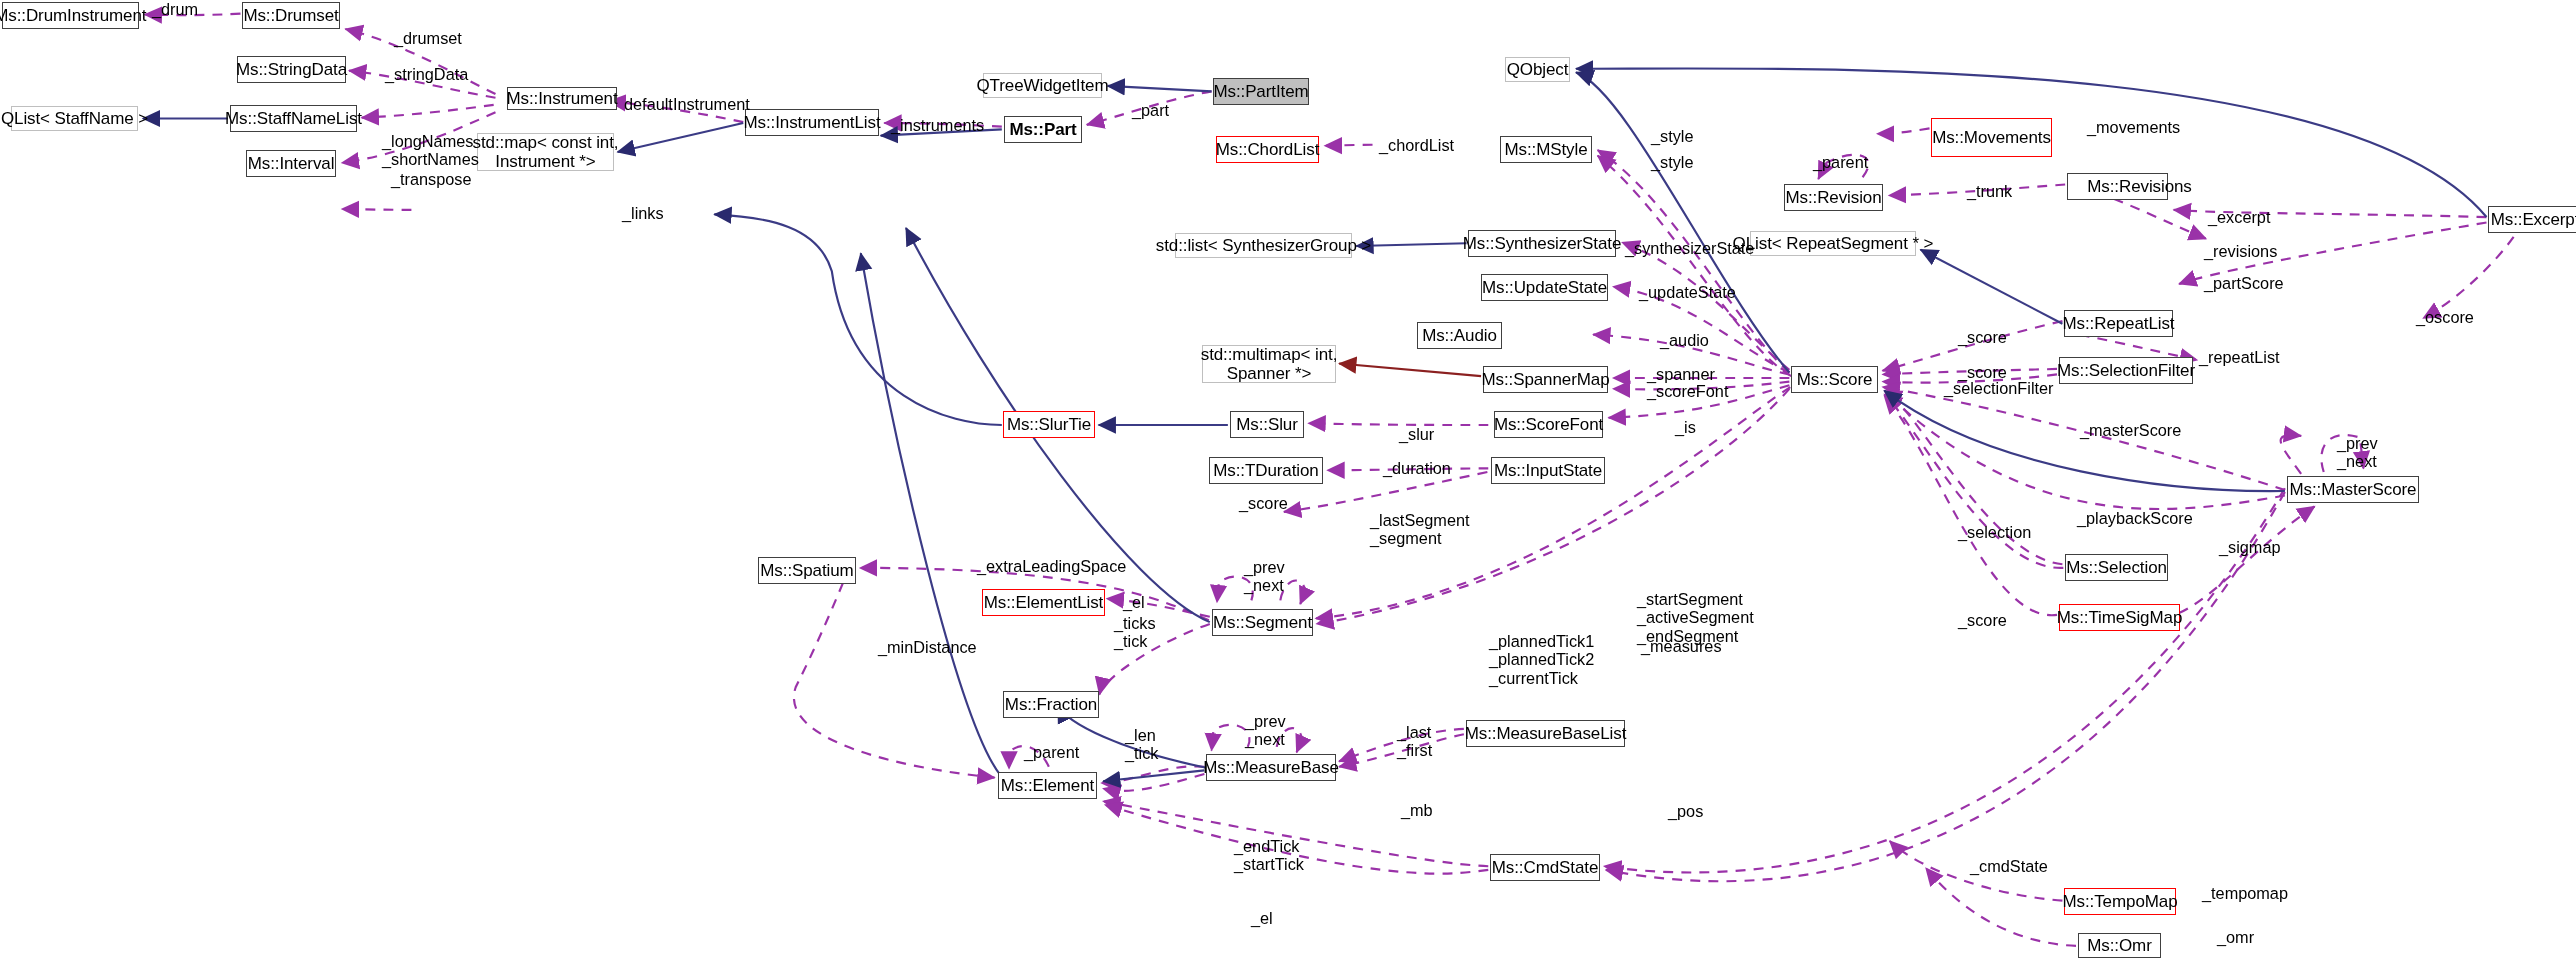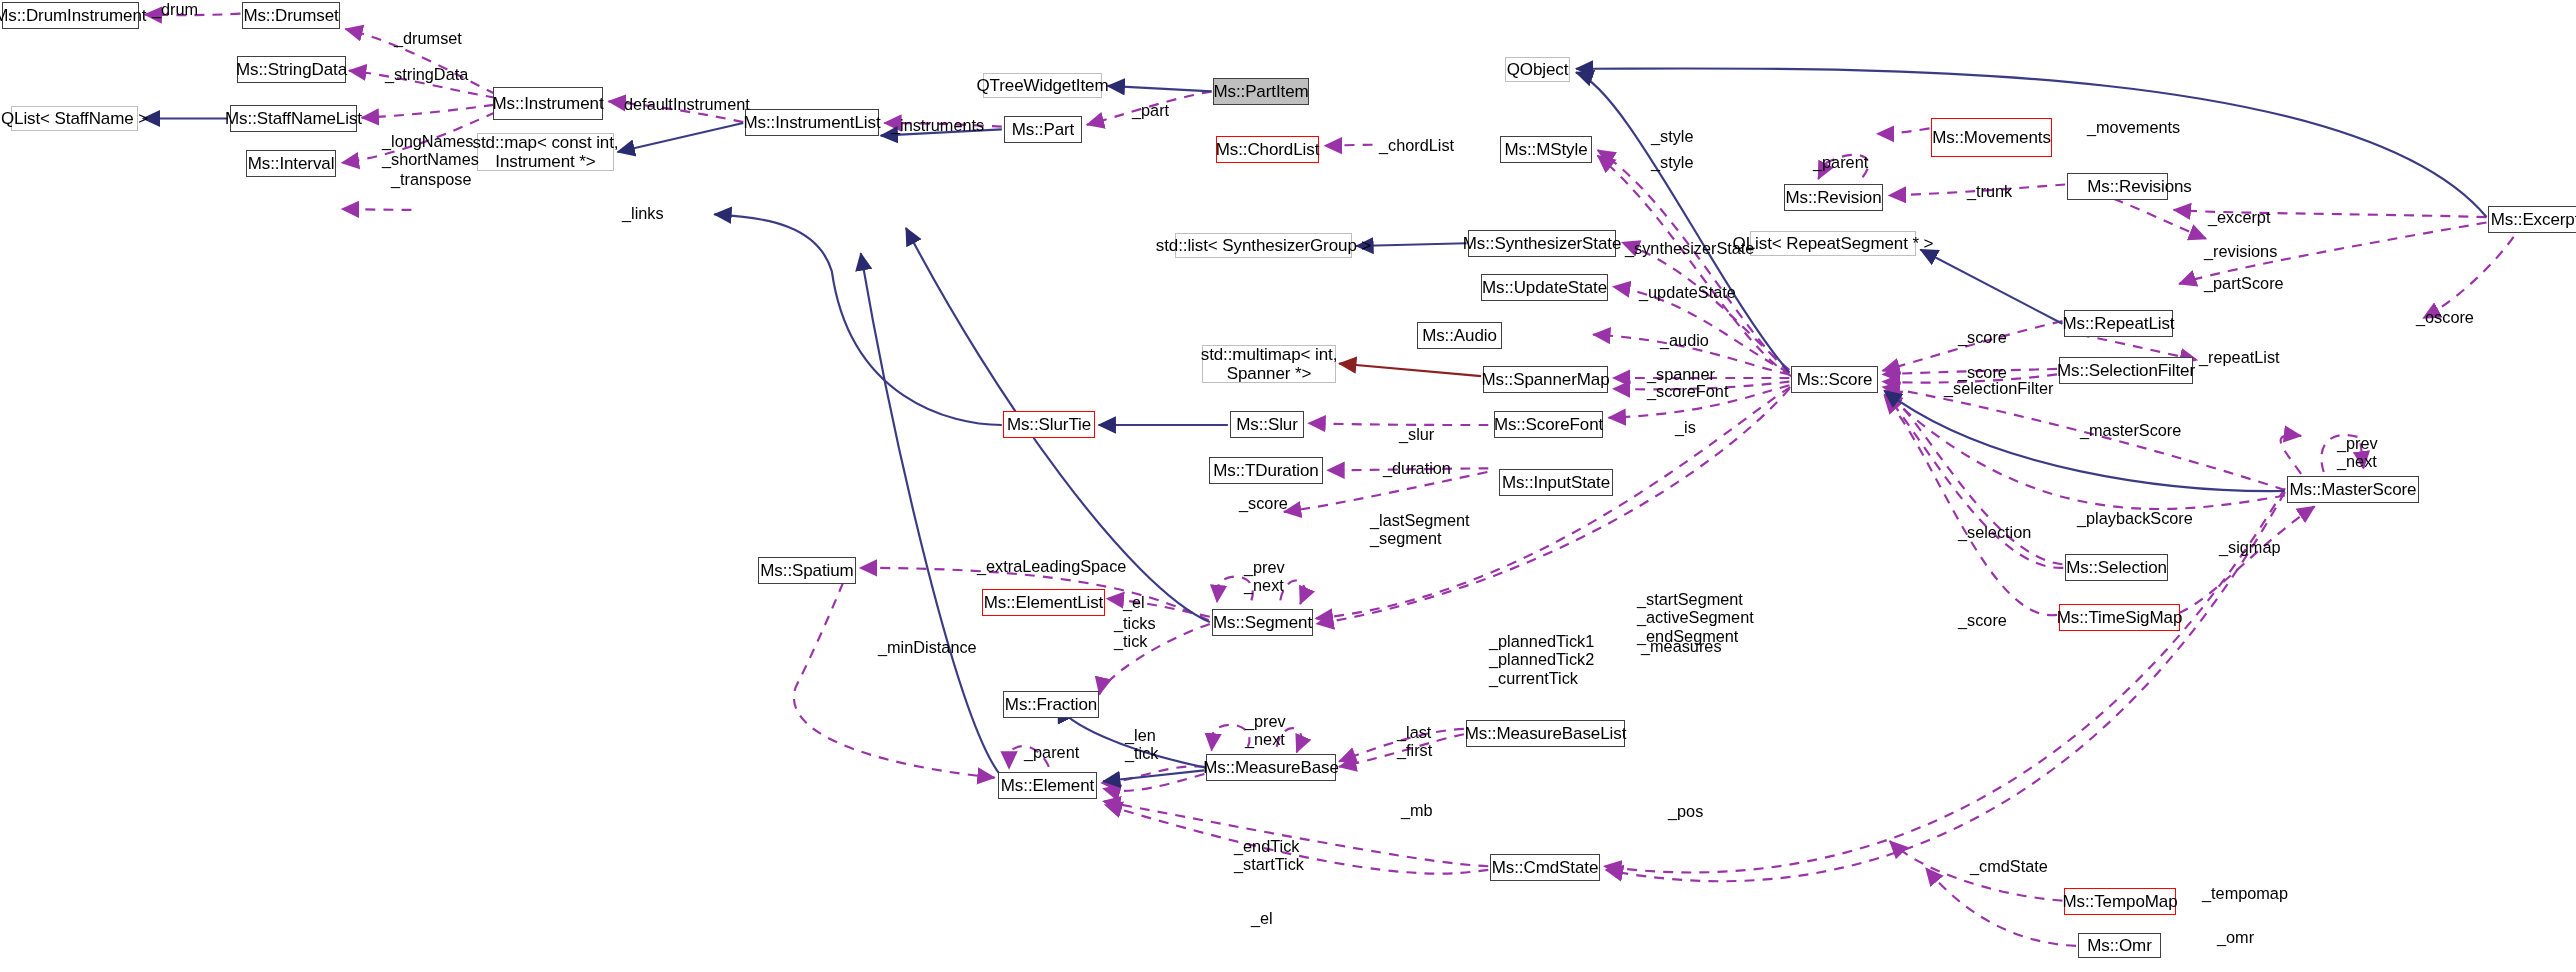--- a/index.html
+++ b/index.html
@@ -166,25 +166,25 @@
     </g>
   </svg>
 
   <div id="nodes">
       <div class="node solid" style="left: 1.8px; top: 1.8px; width: 137px; height: 27px;">Ms::DrumInstrument</div>
       <div class="node solid" style="left: 242px; top: 1.8px; width: 98px; height: 27px;">Ms::Drumset</div>
       <div class="node solid" style="left: 237px; top: 56px; width: 109px; height: 27px;">Ms::StringData</div>
       <div class="node gray" style="left: 11px; top: 106px; width: 127px; height: 25px;">QList&lt; StaffName &gt;</div>
       <div class="node solid" style="left: 230px; top: 105px; width: 127px; height: 27px;">Ms::StaffNameList</div>
       <div class="node solid" style="left: 246px; top: 150px; width: 90px; height: 27px;">Ms::Interval</div>
-      <div class="node solid" style="left: 493px; top: 87px; width: 110px; height: 33px;">Ms::Instrument</div>
+      <div class="node solid" style="left: 507px; top: 87px; width: 110px; height: 23px;">Ms::Instrument</div>
       <div class="node gray" style="left: 477px; top: 133px; width: 137px; height: 38px;">std::map&lt; const int,
 Instrument *&gt;</div>
       <div class="node solid" style="left: 745px; top: 109px; width: 134px; height: 27px;">Ms::InstrumentList</div>
-      <div class="node solid" style="left: 1004px; top: 116px; width: 78px; height: 27px;">Ms::Part</div>
+      <div class="node solid" style="left: 1004px; top: 116px; width: 78px; height: 27px; font-weight: bold;">Ms::Part</div>
       <div class="node gray" style="left: 983px; top: 73px; width: 119px; height: 25px;">QTreeWidgetItem</div>
       <div class="node current" style="left: 1213px; top: 78px; width: 96px; height: 27px;">Ms::PartItem</div>
       <div class="node red" style="left: 1216px; top: 136px; width: 103px; height: 27px;">Ms::ChordList</div>
       <div class="node solid" style="left: 1500px; top: 136px; width: 92px; height: 27px;">Ms::MStyle</div>
       <div class="node gray" style="left: 1505px; top: 57px; width: 65px; height: 25px;">QObject</div>
       <div class="node red" style="left: 1931px; top: 118px; width: 121px; height: 39px;">Ms::Movements</div>
       <div class="node solid" style="left: 1784px; top: 184px; width: 99px; height: 27px;">Ms::Revision</div>
       <div class="node solid" style="left: 2067px; top: 173px; width: 101px; height: 27px; padding-left: 44px;">Ms::Revisions</div>
       <div class="node solid" style="left: 2488px; top: 206px; width: 94px; height: 27px;">Ms::Excerpt</div>
       <div class="node gray" style="left: 1750px; top: 231px; width: 166px; height: 25px;">QList&lt; RepeatSegment * &gt;</div>
@@ -195,21 +195,21 @@
       <div class="node solid" style="left: 1417px; top: 322px; width: 85px; height: 27px;">Ms::Audio</div>
       <div class="node solid" style="left: 2059px; top: 357px; width: 134px; height: 27px;">Ms::SelectionFilter</div>
       <div class="node gray" style="left: 1202px; top: 345px; width: 134px; height: 38px;">std::multimap&lt; int,
 Spanner *&gt;</div>
       <div class="node solid" style="left: 1483px; top: 366px; width: 125px; height: 27px;">Ms::SpannerMap</div>
       <div class="node solid" style="left: 1791px; top: 366px; width: 87px; height: 27px;">Ms::Score</div>
       <div class="node red" style="left: 1003px; top: 411px; width: 92px; height: 27px;">Ms::SlurTie</div>
       <div class="node solid" style="left: 1230px; top: 411px; width: 74px; height: 27px;">Ms::Slur</div>
       <div class="node solid" style="left: 1494px; top: 411px; width: 109px; height: 27px;">Ms::ScoreFont</div>
       <div class="node solid" style="left: 1209px; top: 457px; width: 114px; height: 27px;">Ms::TDuration</div>
-      <div class="node solid" style="left: 1491px; top: 469px; width: 114px; height: 27px; margin-left: 8px;">Ms::InputState</div>
+      <div class="node solid" style="left: 1491px; top: 457px; width: 114px; height: 27px;">Ms::InputState</div>
       <div class="node solid" style="left: 2287px; top: 476px; width: 132px; height: 27px;">Ms::MasterScore</div>
       <div class="node solid" style="left: 2065px; top: 554px; width: 103px; height: 27px;">Ms::Selection</div>
       <div class="node solid" style="left: 758px; top: 557px; width: 98px; height: 27px;">Ms::Spatium</div>
       <div class="node red" style="left: 2059px; top: 604px; width: 121px; height: 27px;">Ms::TimeSigMap</div>
       <div class="node red" style="left: 982px; top: 589px; width: 123px; height: 27px;">Ms::ElementList</div>
       <div class="node solid" style="left: 1212px; top: 609px; width: 101px; height: 27px;">Ms::Segment</div>
       <div class="node solid" style="left: 1003px; top: 691px; width: 96px; height: 27px;">Ms::Fraction</div>
       <div class="node solid" style="left: 1466px; top: 720px; width: 159px; height: 27px;">Ms::MeasureBaseList</div>
       <div class="node solid" style="left: 1206px; top: 754px; width: 130px; height: 27px;">Ms::MeasureBase</div>
       <div class="node solid" style="left: 998px; top: 772px; width: 99px; height: 27px;">Ms::Element</div>

